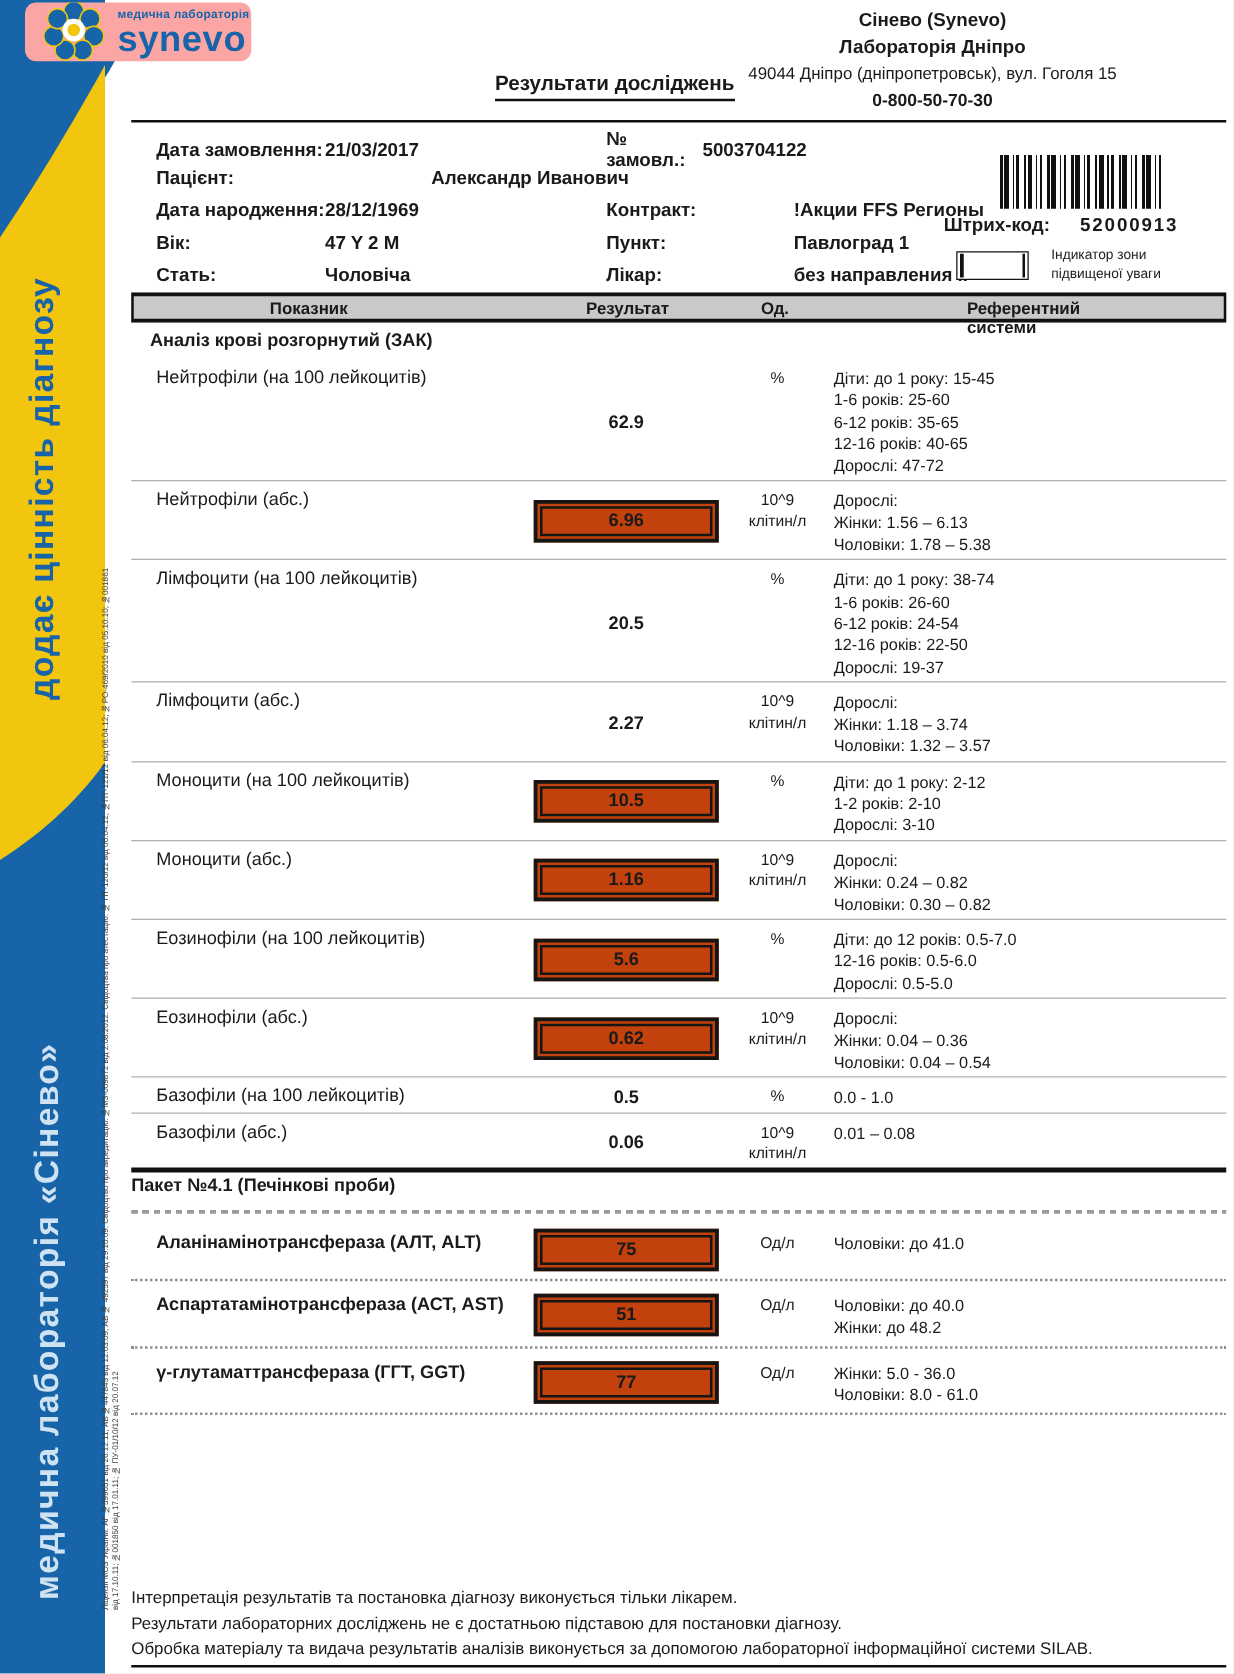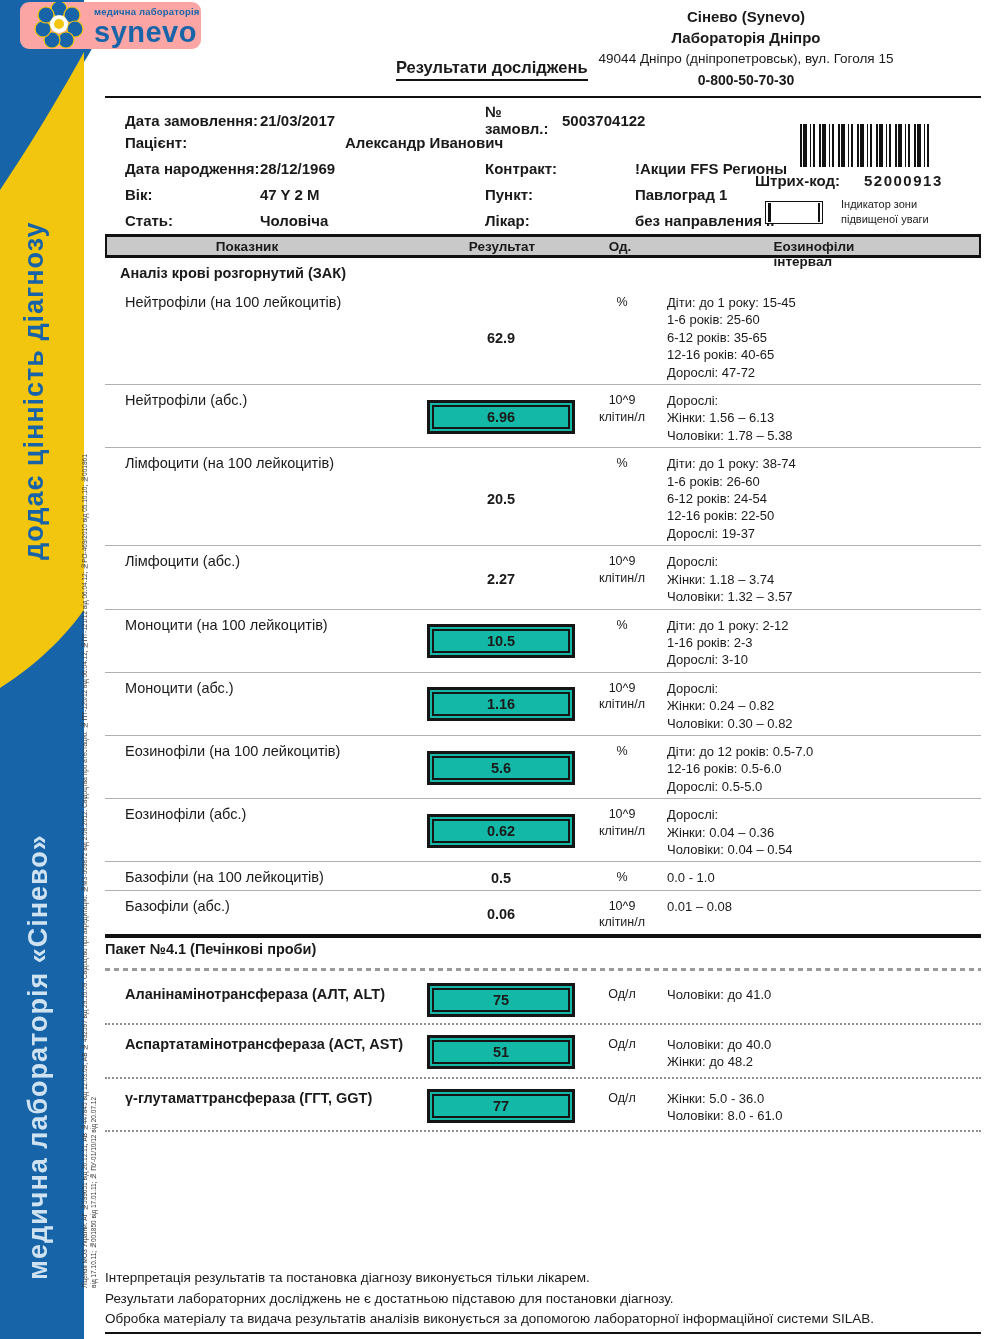--- a/index.html
+++ b/index.html
@@ -71,21 +71,21 @@
   .tbody { position:absolute; left:105px; top:262px; width:876px; }
   .sec-title { font-size:14.5px; font-weight:bold; padding:3px 0 6px 15px; }
   .row { display:grid; grid-template-columns:20px 300px 152px 90px 1fr;
     padding:4px 0 3px 0; border-bottom:1px solid #b0b0b0; }
   .row.last { border-bottom:none; }
   .row.dotted { border-bottom:2px dotted #8f8f8f; padding:8px 0 6px 0; }
   .c-name { font-size:14.5px; padding-top:3px; }
   .bold-name .c-name { font-weight:bold; }
   .c-res { display:flex; justify-content:center; align-items:center; }
   .rplain { font-size:14.5px; font-weight:bold; text-align:center; padding-top:3px; }
-  .rbox { width:148px; border:3px solid #151515; padding:2px; background:#14b8a6; }
+  .rbox { width:148px; border:3px solid #151515; padding:2px; background:#c2410c; }
   .rbox-in { border:2px solid #151515; font-size:14.5px; font-weight:bold;
     text-align:center; padding:2px 0; }
   .c-unit { text-align:center; font-size:12.5px; line-height:16.5px; padding-top:3px; }
   .c-unit .u { display:block; }
   .c-ref { font-size:13px; line-height:17.4px; padding-top:3px; }
   .c-ref .r { display:block; }
   .sep-black { height:4px; background:#111; margin-top:0px; }
   .sep-dash { height:3px; margin:5px 0 4px 0;
     background:repeating-linear-gradient(90deg,#9a9a9a 0 5px,#ffffff 5px 9px); }
   
@@ -184,21 +184,21 @@
   </div>
   <div class="indicator-label">
     <div>Індикатор зони</div>
     <div>підвищеної уваги</div>
   </div>
 
   <div class="thead">
     <span class="th-0">Показник</span>
     <span class="th-1">Результат</span>
     <span class="th-2">Од.</span>
-    <span class="th-3">Еозинофіли інтервал</span>
+    <span class="th-3">Референтний системи</span>
   </div>
 
   <div class="tbody">
     <div class="sec-title">Аналіз крові розгорнутий (ЗАК)</div>
 
     <div class="row">
       <div></div>
       <div class="c-name">Нейтрофіли (на 100 лейкоцитів)</div>
       <div class="c-res">
           <div class="rplain">62.9</div>
@@ -275,21 +275,21 @@
       <div class="c-res">
           <div class="rbox">
             <div class="rbox-in">10.5</div>
           </div>
         </div>
       <div class="c-unit">
           <span class="u rm">%</span>
         </div>
       <div class="c-ref">
           <span class="r rm">Діти: до 1 року: 2-12</span>
-          <span class="r rm">1-16 років: 2-3</span>
+          <span class="r rm">1-2 років: 2-10</span>
           <span class="r rm">Дорослі: 3-10</span>
         </div>
     </div>
 
     <div class="row">
       <div></div>
       <div class="c-name">Моноцити (абс.)</div>
       <div class="c-res">
           <div class="rbox">
             <div class="rbox-in">1.16</div>

